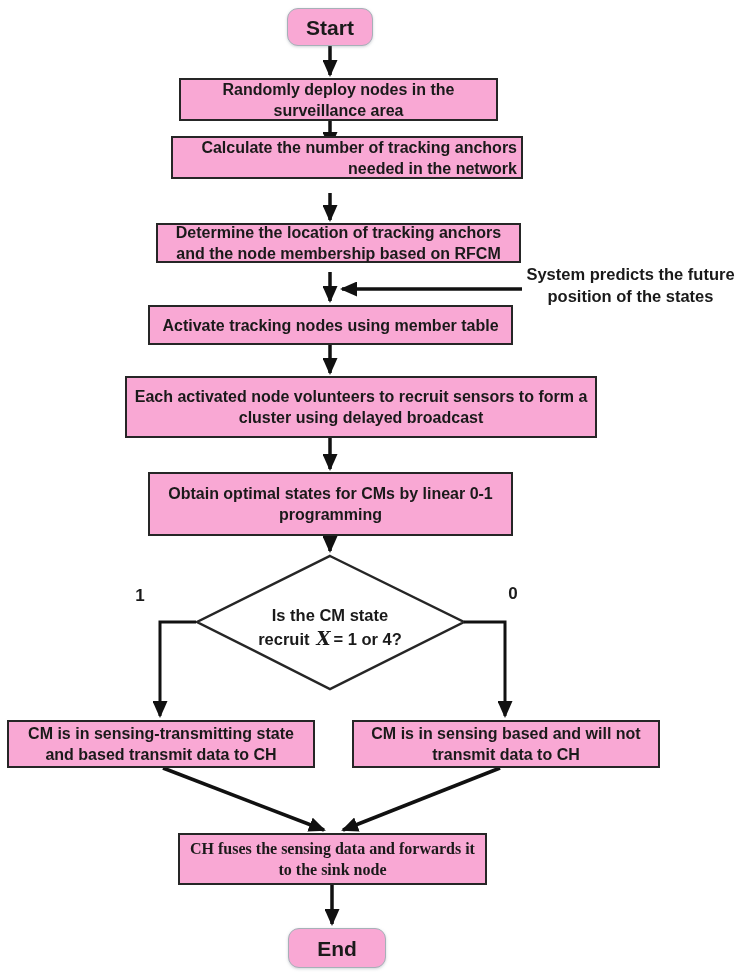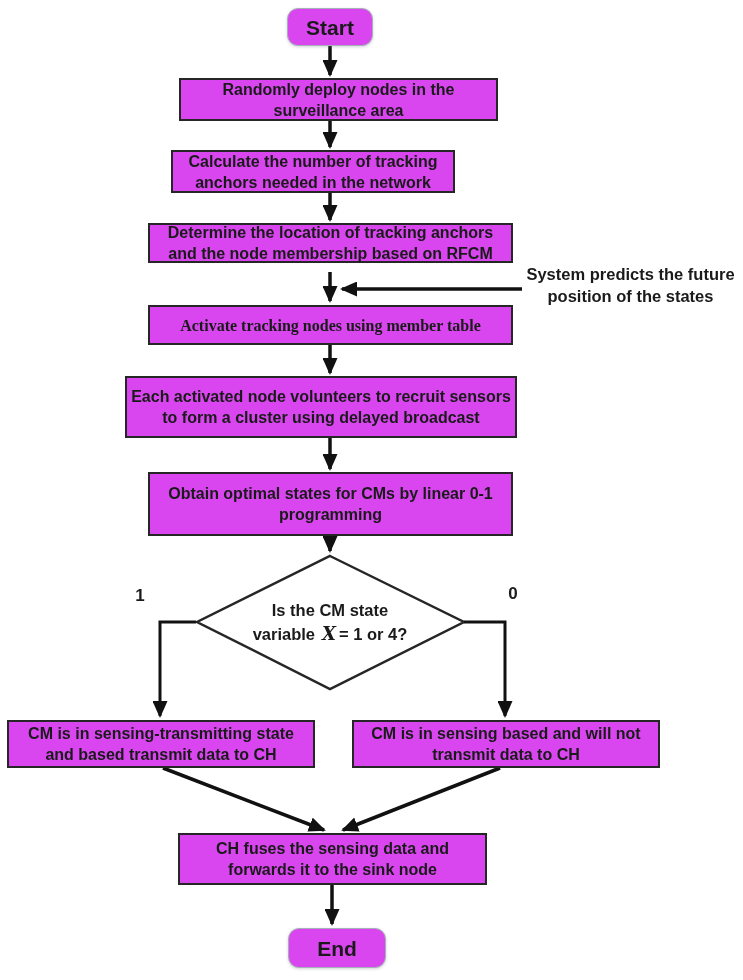--- a/index.html
+++ b/index.html
@@ -2,42 +2,42 @@
 <html><head>
 <meta charset="utf-8">
 <style>
   html,body{margin:0;padding:0;background:#ffffff;}
   .canvas{
     position:relative;width:743px;height:980px;background:#ffffff;
     font-family:"Liberation Sans",sans-serif;color:#1a1a1a;overflow:hidden;
   }
   .edges{position:absolute;left:0;top:0;width:743px;height:980px;}
   .node{
-    position:absolute;box-sizing:border-box;border:2px solid #262626;background:#d946ef;
+    position:absolute;box-sizing:border-box;border:2px solid #262626;background:#f9a8d4;
     display:flex;align-items:center;justify-content:center;text-align:center;
     font-weight:bold;font-size:16px;line-height:21px;padding:18px 4px;
   }
   .terminal{
     border:1.5px solid #a7b0b8;border-radius:11px;font-size:21px;
     box-shadow:0 1px 3px rgba(120,130,140,.35);
   }
   #n-start   {left:287px;top:8px;  width:86px; height:38px;}
   #n-deploy  {left:179px;top:78px; width:319px;height:43px;}
-  #n-calc    {left:171px;top:150px;width:284px;height:43px;}
-  #n-determine{left:148px;top:223px;width:365px;height:32px;}
-  #n-activate{left:148px;top:305px;width:365px;height:24px;font-family:Liberation Serif, serif;}
-  #n-recruit {left:125px;top:376px;width:392px;height:62px;}
+  #n-calc    {left:171px;top:136px;width:352px;height:43px;text-align:right;}
+  #n-determine{left:156px;top:223px;width:365px;height:32px;}
+  #n-activate{left:148px;top:305px;width:365px;height:24px;}
+  #n-recruit {left:125px;top:376px;width:472px;height:62px;}
   #n-obtain  {left:148px;top:472px;width:365px;height:64px;}
   #n-left    {left:7px;  top:720px;width:308px;height:48px;}
   #n-right   {left:352px;top:720px;width:308px;height:48px;}
-  #n-merge   {left:178px;top:833px;width:309px;height:52px;}
+  #n-merge   {left:178px;top:833px;width:309px;height:52px;font-family:Liberation Serif, serif;}
   #n-end     {left:288px;top:928px;width:98px; height:40px;}
   .diamond-text{
     position:absolute;left:210px;top:598px;width:240px;height:58px;
-    display:flex;flex-direction:column;align-items:center;
+    display:flex;flex-direction:column;align-items:center;justify-content:center;
     text-align:center;font-weight:bold;font-size:16.5px;line-height:24px;
   }
   .mathx{font-family:"DejaVu Serif",serif;font-style:italic;font-size:18px;margin:0 3px 0 7px;}
   .annotation{
     position:absolute;left:518px;top:263px;width:225px;text-align:center;
     font-weight:bold;font-size:16.5px;line-height:22px;
   }
   .branch-label{
     position:absolute;width:26px;text-align:center;font-weight:bold;font-size:17px;
   }
@@ -88,21 +88,21 @@
 
   <div class="node" id="n-activate">Activate tracking nodes using member table</div>
 
   <div class="node" id="n-recruit">Each activated node volunteers to recruit sensors to form a cluster using delayed broadcast</div>
 
   <div class="node" id="n-obtain">Obtain optimal states for CMs by linear 0-1 programming</div>
 
   <div class="diamond-text">
     <div>Is the CM state</div>
     <div>
-      <span>variable</span><i class="mathx">X</i><span>= 1 or 4?</span>
+      <span>recruit</span><i class="mathx">X</i><span>= 1 or 4?</span>
     </div>
   </div>
 
   <div class="branch-label" id="lbl-one">1</div>
   <div class="branch-label" id="lbl-zero">0</div>
 
   <div class="node" id="n-left">CM is in sensing-transmitting state and based transmit data to CH</div>
 
   <div class="node" id="n-right">CM is in sensing based and will not transmit data to CH</div>
 

